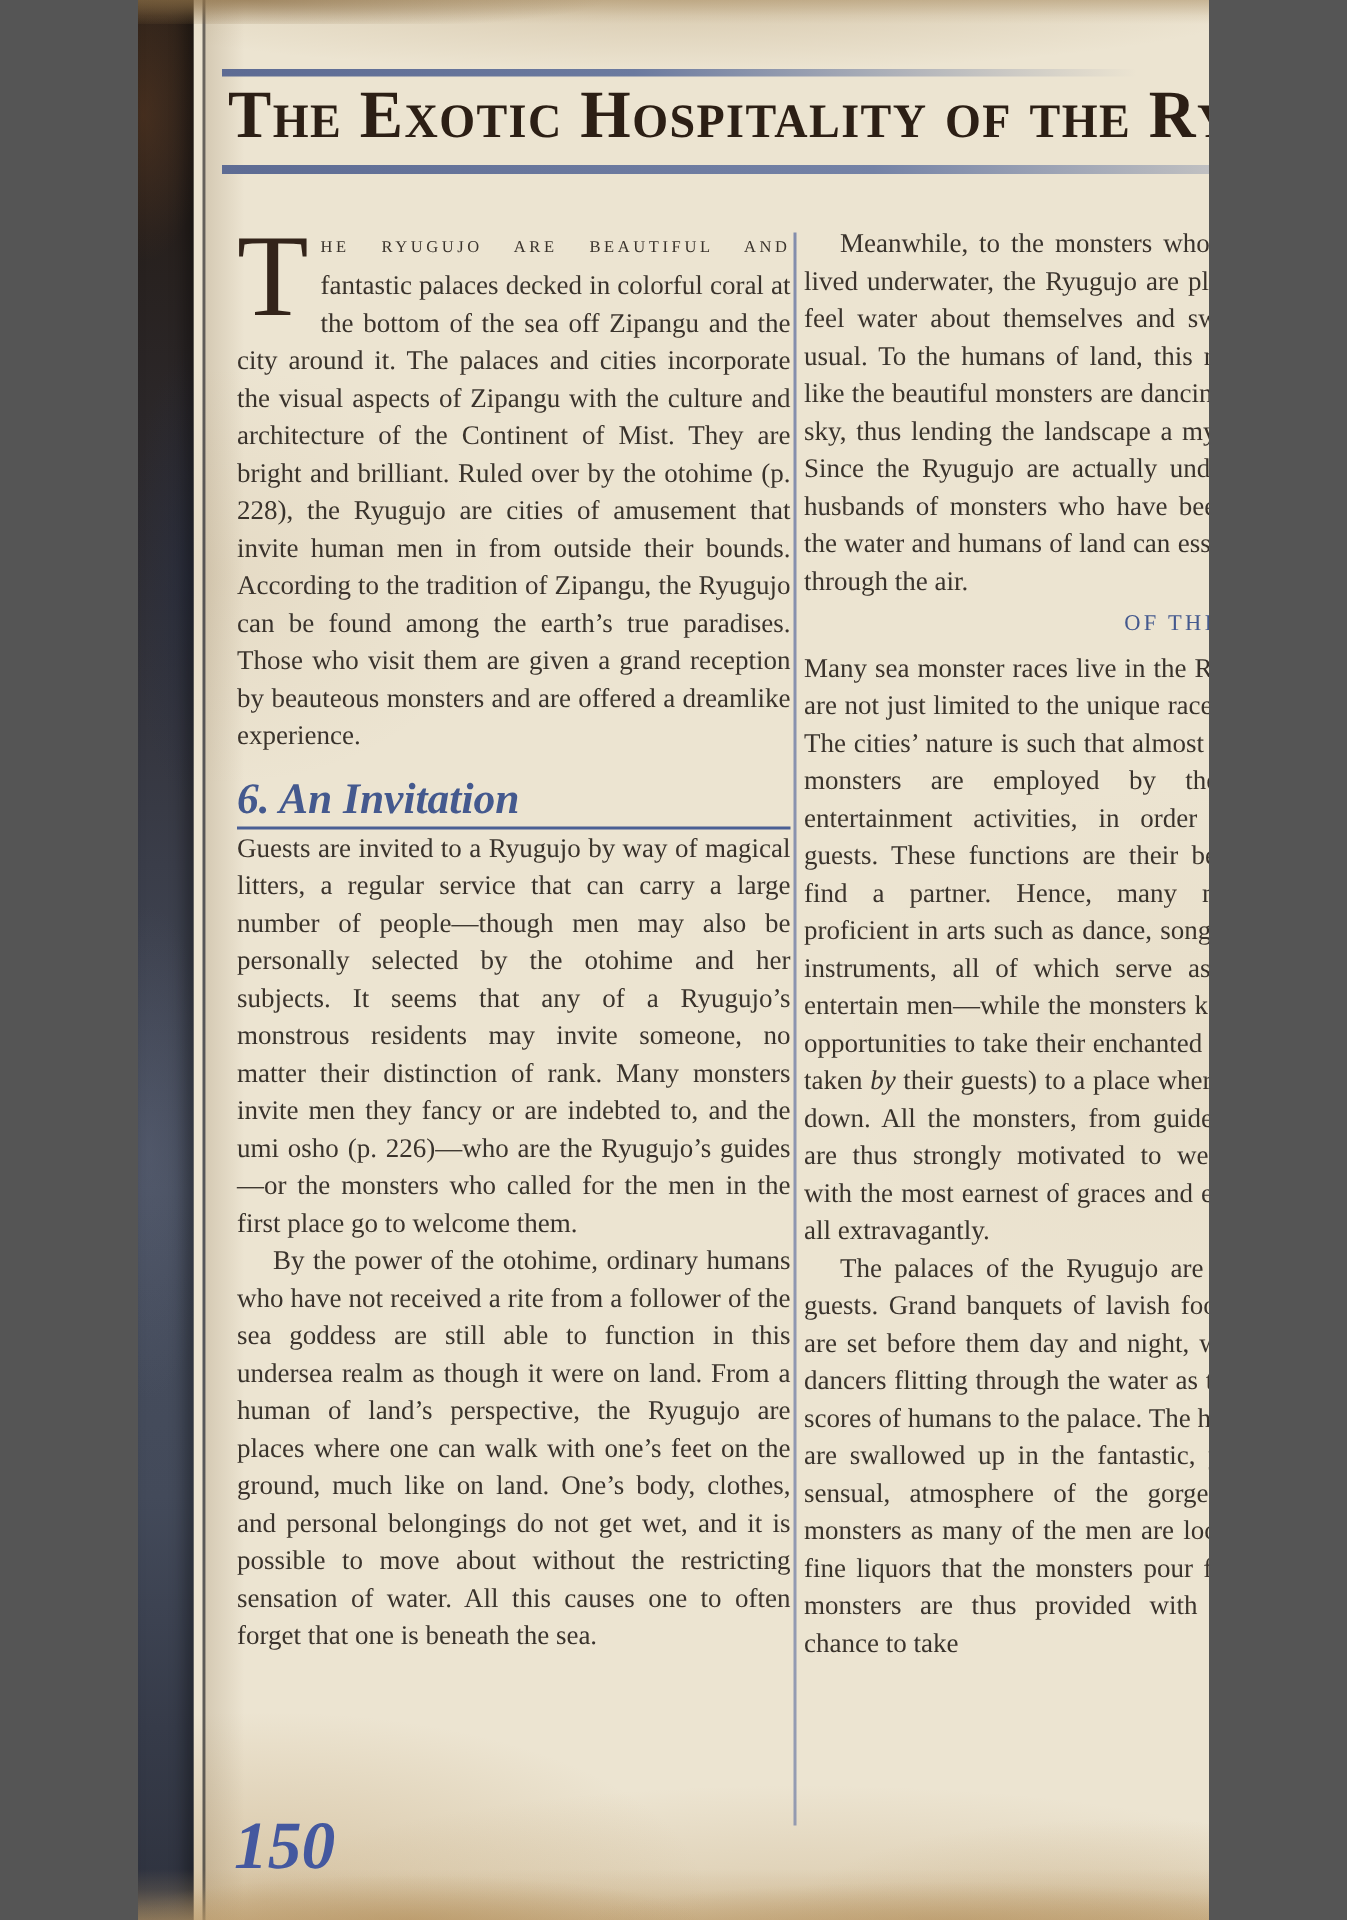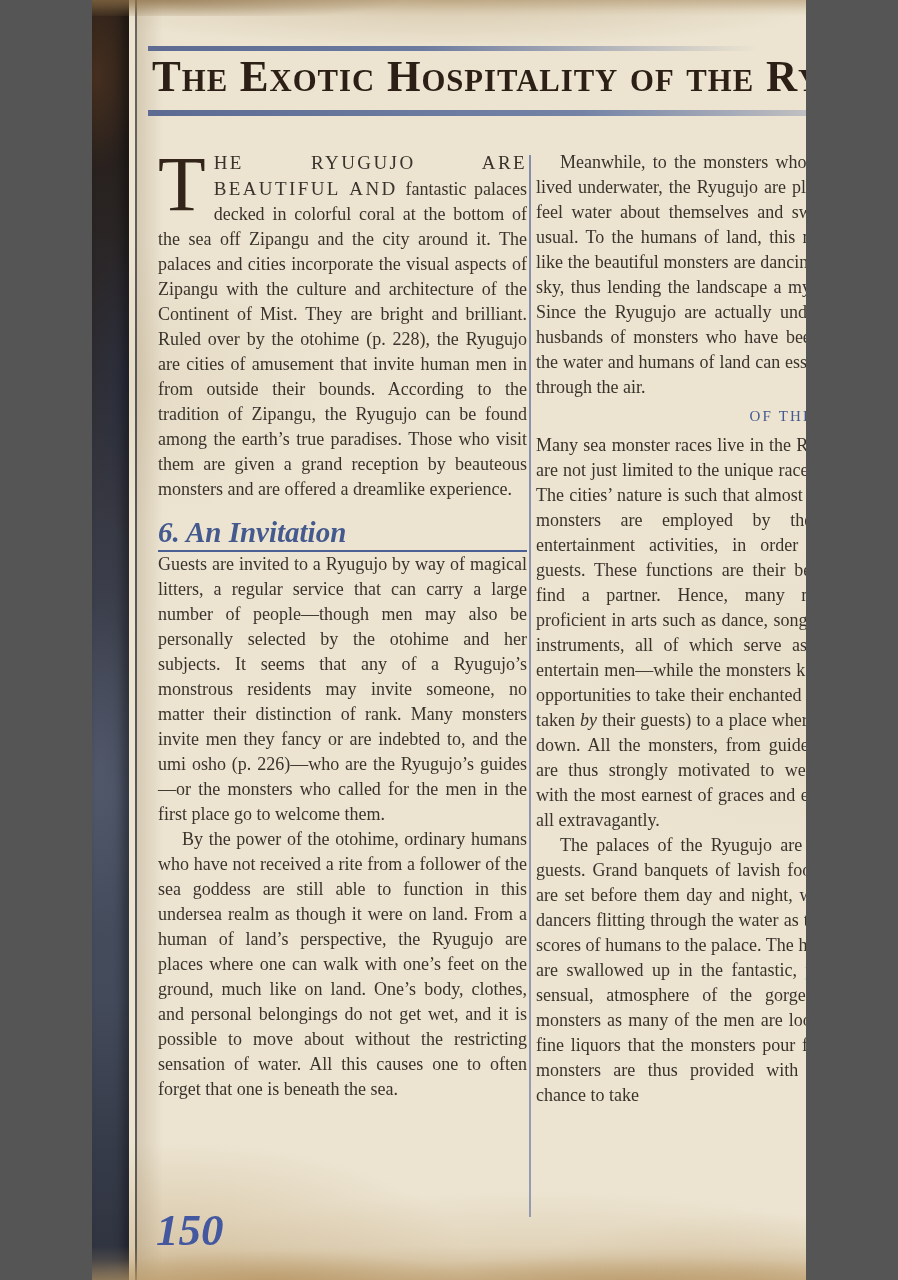--- a/index.html
+++ b/index.html
@@ -87,21 +87,21 @@
   p.indent { text-indent:24px; }
 
   .dropcap {
     float:left;
     font-size:78px; line-height:60px;
     padding:4px 8px 0 0;
     color:#33241a; font-weight:normal;
   }
   .smallcaps-lead {
     text-transform:uppercase;
-    font-size:19px; letter-spacing:2.4px;
+    font-size:11px; letter-spacing:2.4px;
   }
 
   h2.sec-heading {
     margin:14px 0 0 0; padding-bottom:2px;
     border-bottom:2px solid #4a5f94;
     font-size:29px; line-height:32px;
     font-style:italic; font-weight:bold;
     color:#44598e; text-align:left;
   }
   .sec-subheading {

